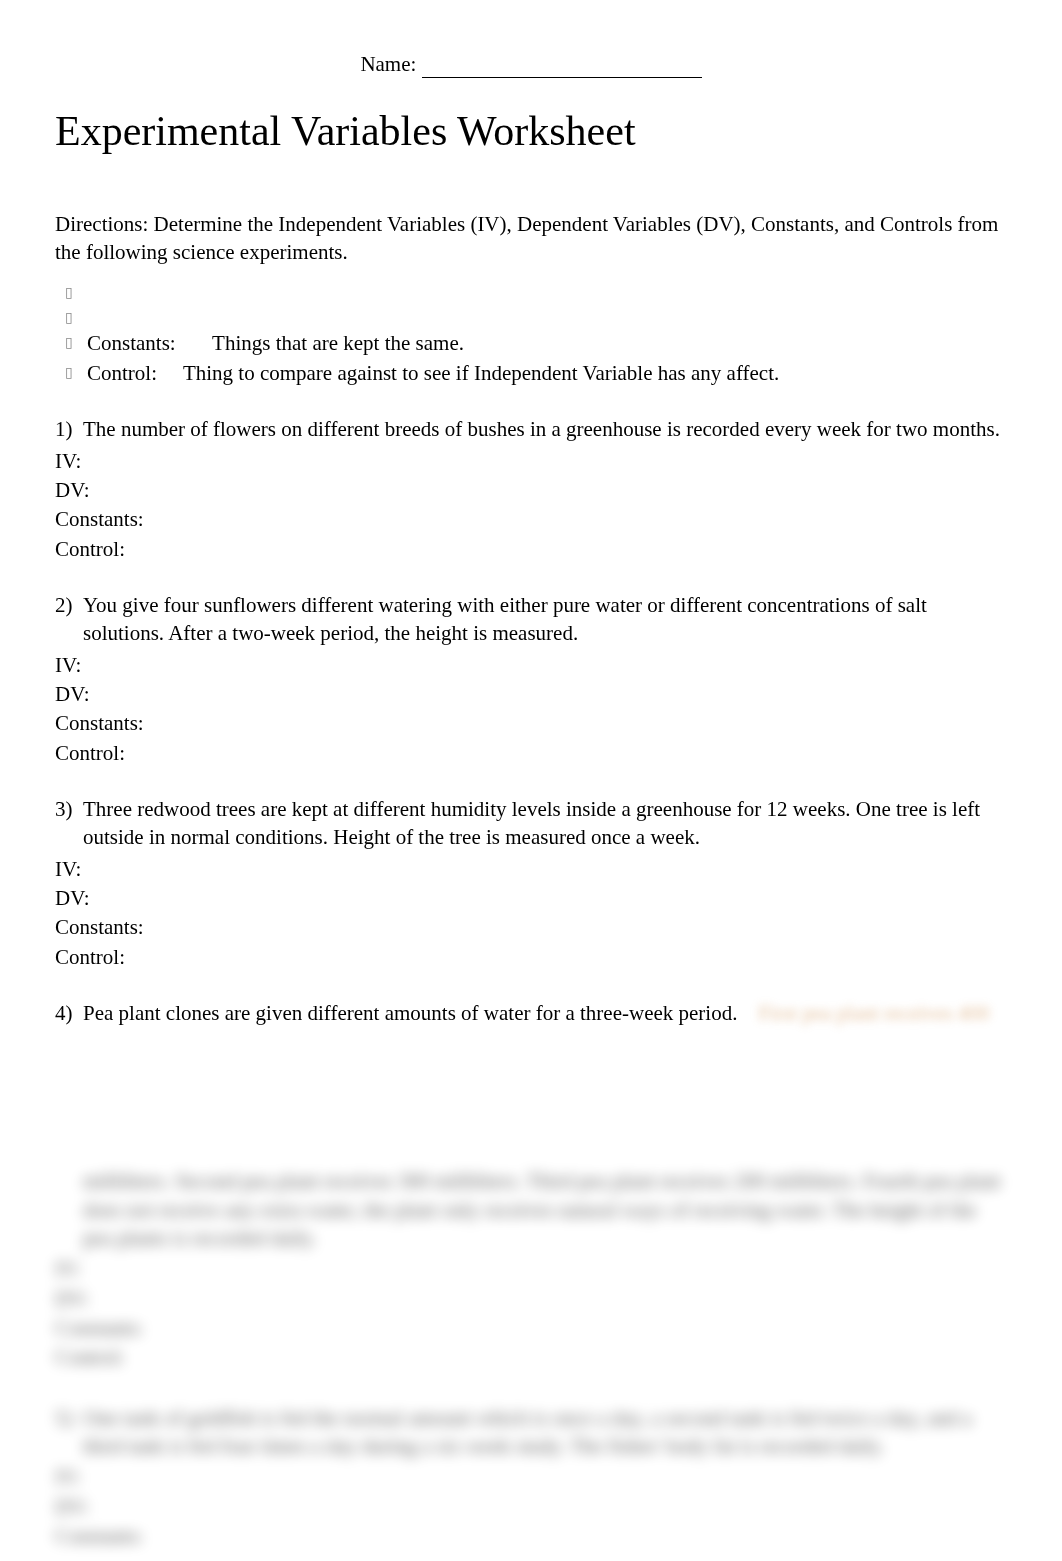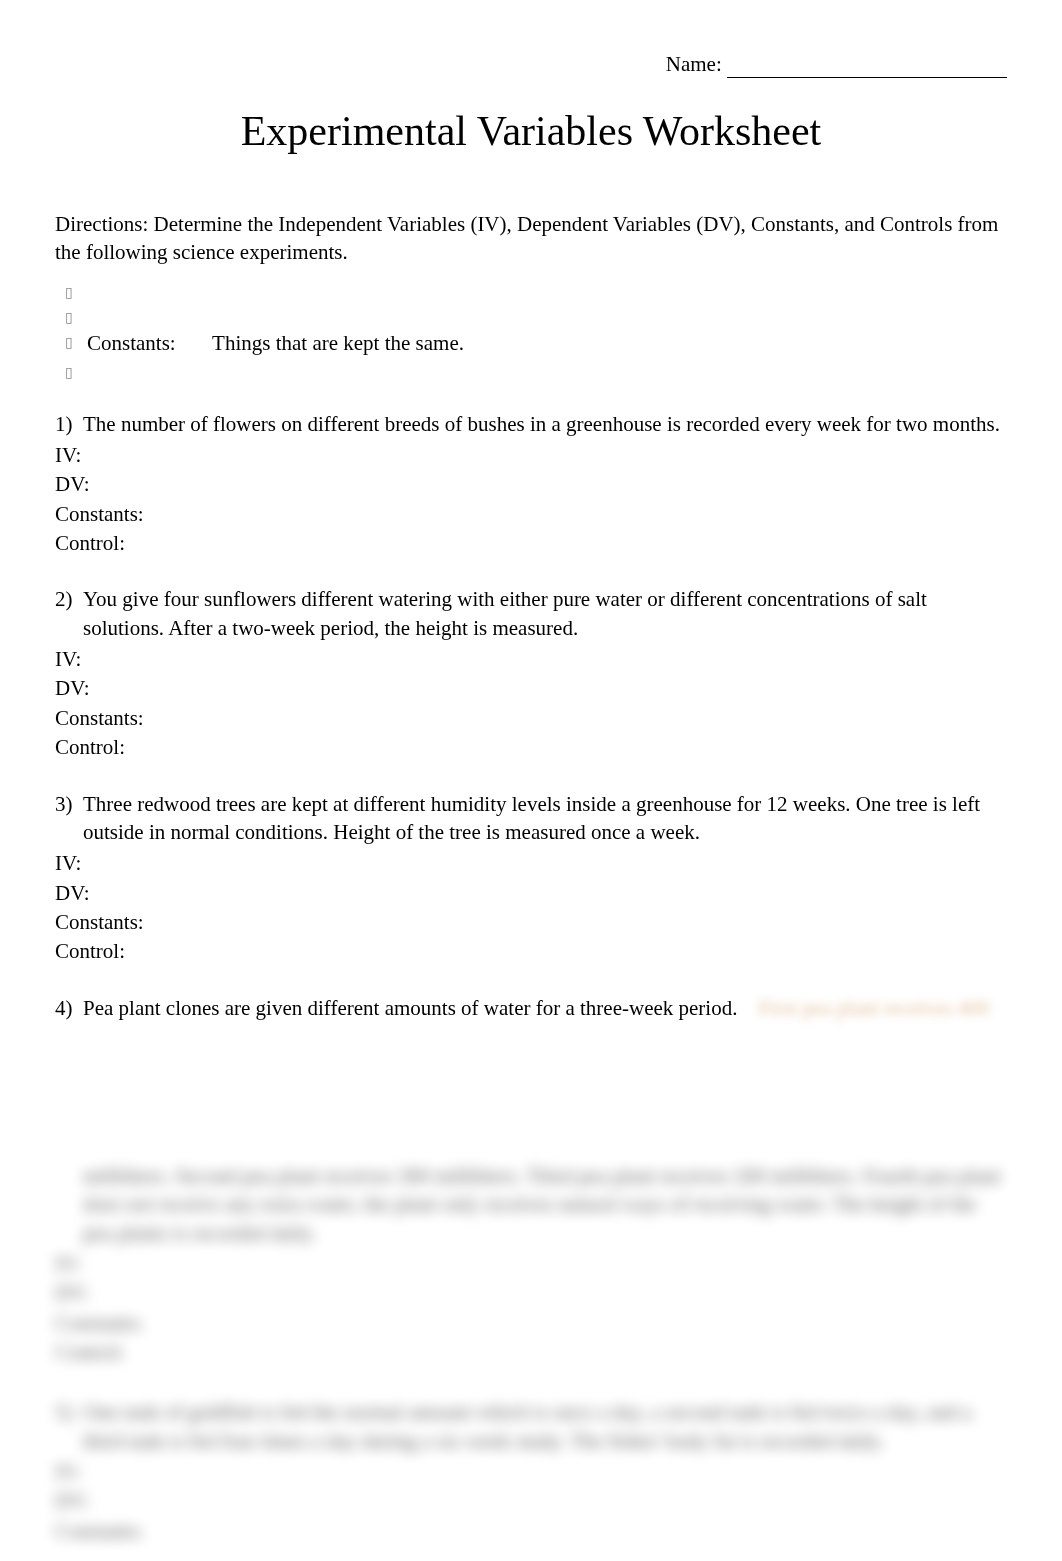--- a/index.html
+++ b/index.html
@@ -10,21 +10,21 @@
     body {
       font-family: "Times New Roman", Times, serif;
       background: #ffffff;
       width: 1062px;
       padding: 50px 55px;
       color: #000;
       font-size: 21px;
       line-height: 1.35;
     }
     .header-info {
-      text-align: right;
+      text-align: center;
       margin-bottom: 25px;
       font-size: 21px;
     }
     .header-line {
       margin-bottom: 2px;
     }
     .underline-long {
       display: inline-block;
       border-bottom: 1px solid #000;
       width: 280px;
@@ -39,21 +39,20 @@
       height: 1em;
     }
     .underline-short {
       display: inline-block;
       border-bottom: 1px solid #000;
       width: 40px;
       vertical-align: bottom;
       height: 1em;
     }
     h1.title {
-      text-align: center;
       font-weight: normal;
       font-size: 42px;
       margin-bottom: 50px;
       font-family: "Times New Roman", Times, serif;
     }
     .directions {
       margin-bottom: 12px;
     }
     .definitions {
       margin-bottom: 28px;
@@ -131,20 +130,25 @@
   <div class="def-row">
     <span class="bullet">▯</span>
     <span>
       <span class="def-label">Constants:</span>
       &nbsp;&nbsp;&nbsp;&nbsp;&nbsp;
       <span>Things that are kept the same.</span>
     </span>
   </div>
   <div class="def-row">
     <span class="bullet">▯</span>
+    <span>
+      <span class="def-label">Control:</span>
+      &nbsp;&nbsp;&nbsp;
+      <span>Thing to compare against to see if Independent Variable has any affect.</span>
+    </span>
   </div>
 </div>
 
 <div class="question-block">
   <div class="question-row">
     <span class="q-num">1)</span>
     <span class="q-text">The number of flowers on different breeds of bushes in a greenhouse is recorded every week for two months.</span>
   </div>
   <div class="answer-line">IV:</div>
   <div class="answer-line">DV:</div>

